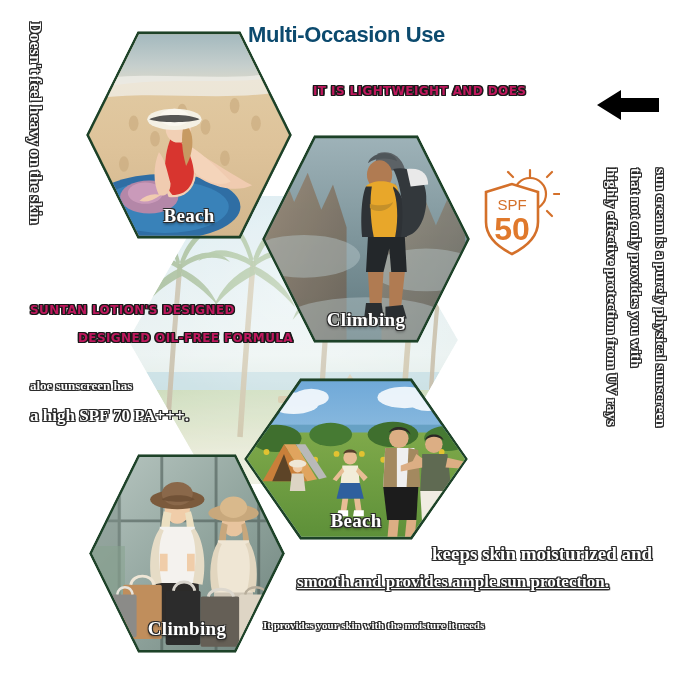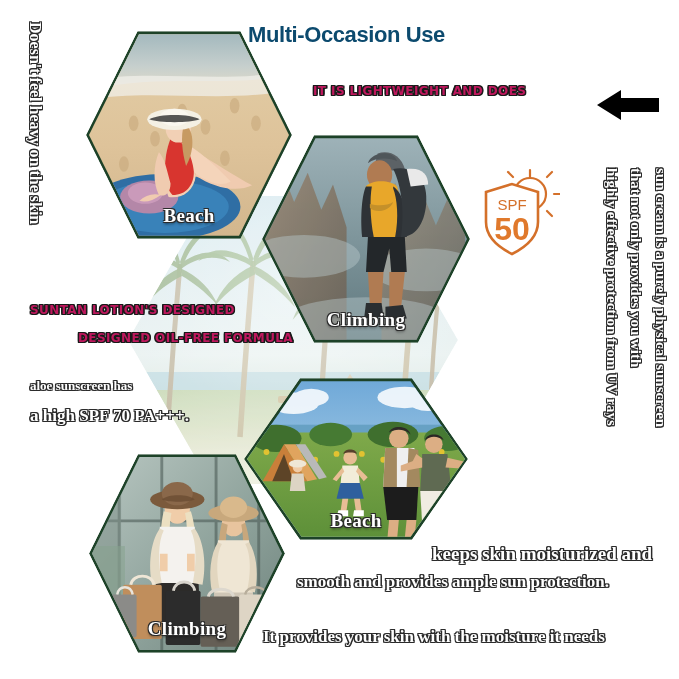--- a/index.html
+++ b/index.html
@@ -471,16 +471,16 @@
   <div class="serif vert" style="left:669px;top:168px;font-size:15px;">sun cream is a purely physical sunscreen</div>
   <div class="serif vert" style="left:644px;top:168px;font-size:15px;">that not only provides you with</div>
   <div class="serif vert" style="left:620px;top:168px;font-size:15px;">highly effective protection from UV rays</div>
 
   <div class="caps" style="position:absolute;left:30px;top:303px;">SUNTAN LOTION'S DESIGNED</div>
   <div class="caps" style="position:absolute;left:30px;top:331px;margin-left:48px;">DESIGNED OIL-FREE FORMULA</div>
   <div class="serif" style="position:absolute;left:30px;top:378px;font-size:13px;">aloe sunscreen has</div>
   <div class="serif" style="position:absolute;left:30px;top:406px;font-size:17px;">a high SPF 70 PA+++.</div>
 
   <div class="serif" style="position:absolute;left:432px;top:543px;font-size:19px;">keeps skin moisturized and</div>
-  <div class="serif" style="position:absolute;left:297px;top:572px;font-size:17px;">smooth and provides ample sun protection.</div>
-  <div class="serif" style="position:absolute;left:263px;top:619px;font-size:17px;margin-top:8px;">It provides your skin with the moisture it needs</div>
+  <div class="serif" style="position:absolute;left:297px;top:572px;font-size:17px;text-decoration:underline;">smooth and provides ample sun protection.</div>
+  <div class="serif" style="position:absolute;left:263px;top:619px;font-size:11px;">It provides your skin with the moisture it needs</div>
 
 </div>
 
 </body></html>

